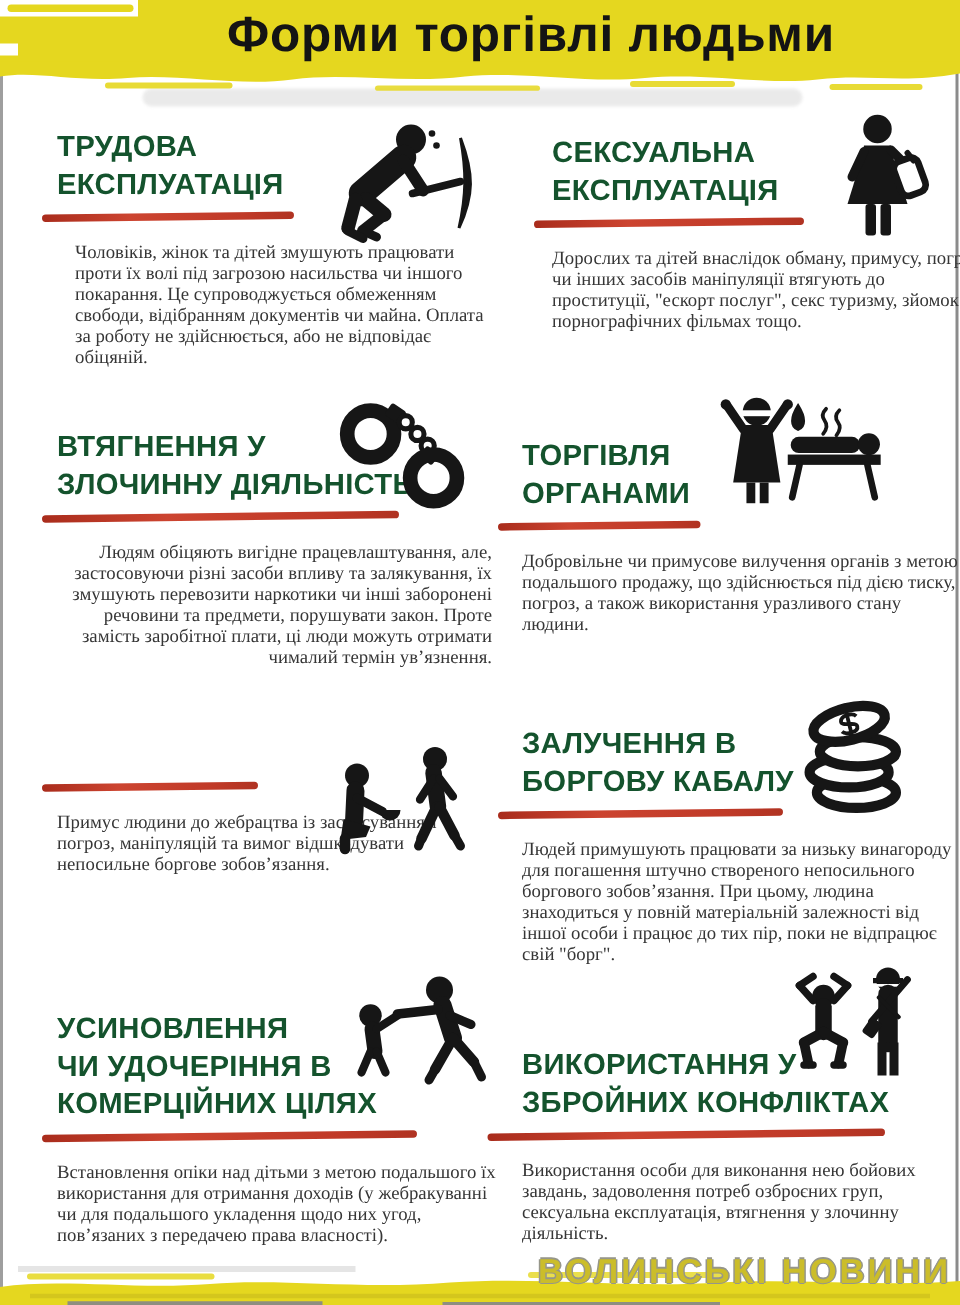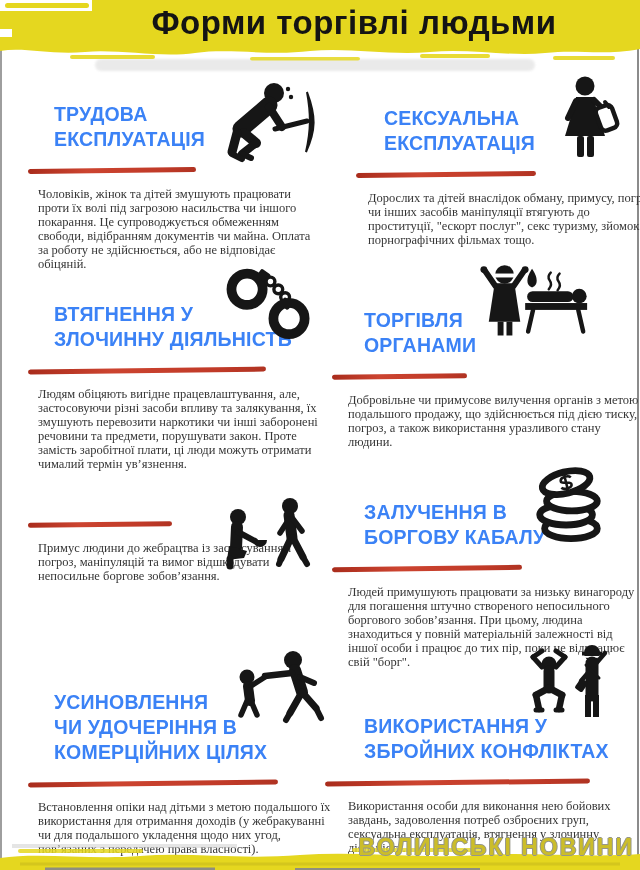--- a/index.html
+++ b/index.html
@@ -10,21 +10,21 @@
   .band-frag{position:absolute;z-index:3;}
   .band-title{position:absolute;top:5px;left:0;width:100%;text-align:center;
       font:700 33px/35px "Liberation Sans",sans-serif;color:#141414;letter-spacing:.5px;z-index:4;padding-left:34px;}
   .smudge{position:absolute;left:95px;top:59px;width:440px;height:12px;background:#bdbdbd;
       opacity:.30;border-radius:6px;filter:blur(1px);z-index:1;}
   .smudge2{position:absolute;left:12px;top:844px;width:225px;height:4px;background:#cfcfcf;opacity:.55;z-index:4;}
   .edge-left{position:absolute;left:0;top:42px;width:2px;height:822px;background:#8d8d8d;opacity:.85;z-index:2;}
   .edge-right{position:absolute;right:1px;top:46px;width:2px;height:824px;background:#7e7e7e;opacity:.9;z-index:2;}
   
   .card{position:absolute;z-index:2;}
-  .hd{margin:16px;font:700 19.5px/25px "Liberation Sans",sans-serif;color:#3b82f6;
+  .hd{margin:0;font:700 19.5px/25px "Liberation Sans",sans-serif;color:#14532d;
       white-space:pre-line;letter-spacing:.2px;}
   .rule{height:5px;margin-top:6px;border-radius:3px;transform:rotate(-.7deg);
       background:linear-gradient(90deg,#a92c1c,#cc4430 35%,#c03a28 80%,#b03322);}
   .body{margin:15px 0 0 0;font:400 12.5px/13.9px "Liberation Serif",serif;color:#363636;}
   .icon{position:absolute;display:block;}
   .icon svg{display:block;}
   
   .watermark{position:absolute;right:6px;top:835px;z-index:5;
       font:700 23px/24px "Liberation Sans",sans-serif;letter-spacing:2px;color:#cbbd2a;
       text-shadow:1px 0 0 #96968a,-1px 0 0 #96968a,0 1px 0 #96968a,0 -1px 0 #96968a;}
@@ -49,21 +49,21 @@
   </svg>
   <div class="band-title">Форми торгівлі людьми</div>
   <div class="smudge"></div>
   <div class="edge-left"></div>
   <div class="edge-right"></div>
 
   <section class="card" style="left:38px;top:86px;width:292px;">
     <h2 class="hd">ТРУДОВА
 ЕКСПЛУАТАЦІЯ</h2>
     <div class="rule" style="width:168px;margin-left:-10px;"></div>
-    <p class="body" style="width:285px;">Чоловіків, жінок та дітей змушують працювати проти їх волі під загрозою насильства чи іншого покарання. Це супроводжується обмеженням свободи, відібранням документів чи майна. Оплата за роботу не здійснюється, або не відповідає обіцяній.</p>
+    <p class="body" style="width:285px;margin-left:12px;">Чоловіків, жінок та дітей змушують працювати проти їх волі під загрозою насильства чи іншого покарання. Це супроводжується обмеженням свободи, відібранням документів чи майна. Оплата за роботу не здійснюється, або не відповідає обіцяній.</p>
     <span class="icon" style="left:182px;top:-6px;">
       <svg width="100" height="84" viewBox="0 0 100 84">
         <g fill="#161616" stroke="#161616" stroke-linecap="round">
           <circle cx="54" cy="13" r="10" stroke="none"></circle>
           <circle cx="68" cy="9" r="2.2" stroke="none"></circle>
             <circle cx="71" cy="17" r="2.2" stroke="none"></circle>
           <line x1="21" y1="49" x2="49" y2="25" stroke-width="17"></line>
           <line x1="49" y1="27" x2="62" y2="47" stroke-width="8"></line>
           <line x1="55" y1="49" x2="87" y2="41" stroke-width="5"></line>
           <path d="M87 12 C96 36 96 50 86 72 C91 50 91 34 87 12 Z" stroke-width="2"></path>
@@ -96,21 +96,21 @@
           <line x1="49" y1="26" x2="53" y2="31" stroke-width="4"></line>
         </g>
       </svg>
     </span>
   </section>
 
   <section class="card" style="left:38px;top:286px;width:292px;">
     <h2 class="hd">ВТЯГНЕННЯ У
 ЗЛОЧИННУ ДІЯЛЬНІСТЬ</h2>
     <div class="rule" style="width:238px;margin-left:-10px;"></div>
-    <p class="body" style="width:290px;">Людям обіцяють вигідне працевлаштування, але, застосовуючи різні засоби впливу та залякування, їх змушують перевозити наркотики чи інші заборонені  речовини та предмети, порушувати закон. Проте замість заробітної плати, ці люди можуть отримати  чималий термін ув’язнення.</p>
+    <p class="body" style="width:290px;text-align:right;">Людям обіцяють вигідне працевлаштування, але, застосовуючи різні засоби впливу та залякування, їх змушують перевозити наркотики чи інші заборонені  речовини та предмети, порушувати закон. Проте замість заробітної плати, ці люди можуть отримати  чималий термін ув’язнення.</p>
     <span class="icon" style="left:178px;top:-24px;">
       <svg width="108" height="80" viewBox="0 0 105 82">
         <g fill="none" stroke="#161616">
           <circle cx="29" cy="28" r="16" stroke-width="10"></circle>
           <rect x="40" y="9" width="12" height="10" rx="2" fill="#161616" stroke="none" transform="rotate(35 46 14)"></rect>
           <circle cx="53" cy="20" r="4.5" stroke-width="3.5"></circle>
           <circle cx="61" cy="28" r="4.5" stroke-width="3.5"></circle>
           <circle cx="68" cy="36" r="4.5" stroke-width="3.5"></circle>
           <rect x="64" y="38" width="11" height="9" rx="2" fill="#161616" stroke="none" transform="rotate(40 69 42)"></rect>
           <circle cx="72" cy="58" r="16" stroke-width="10"></circle>

